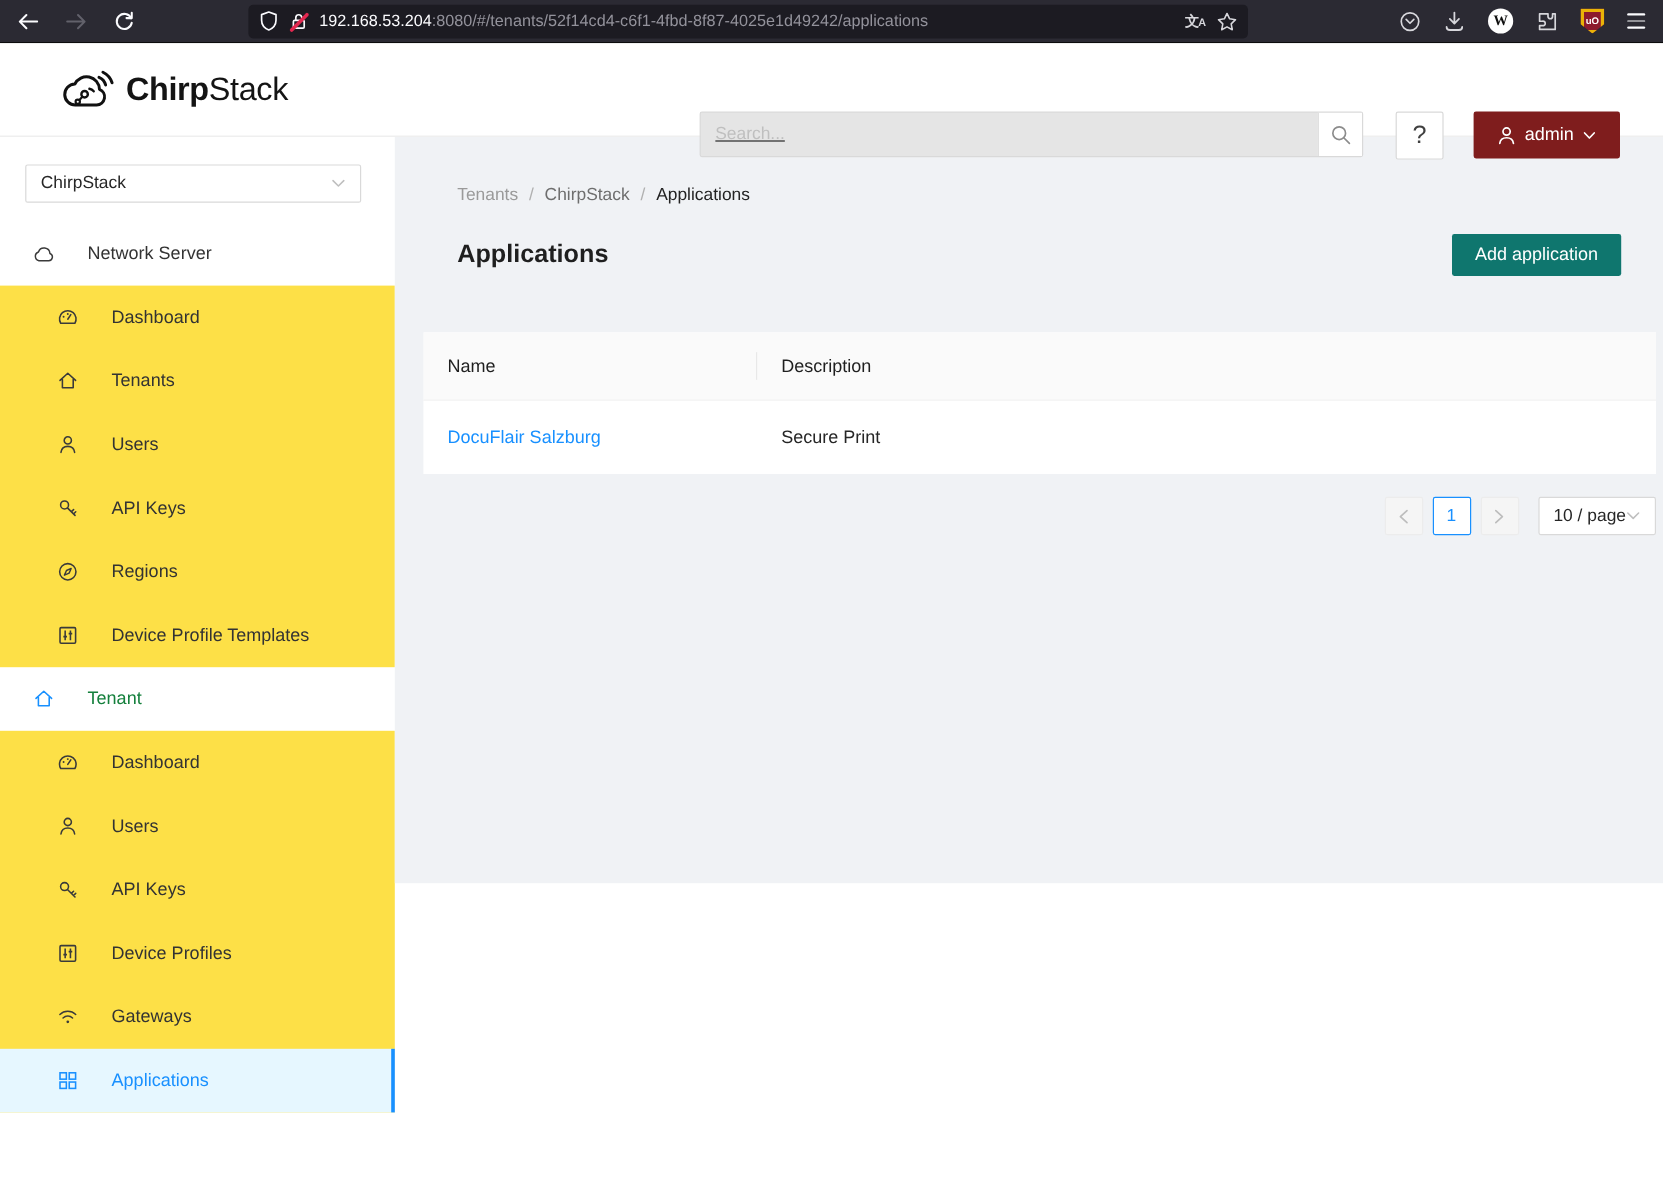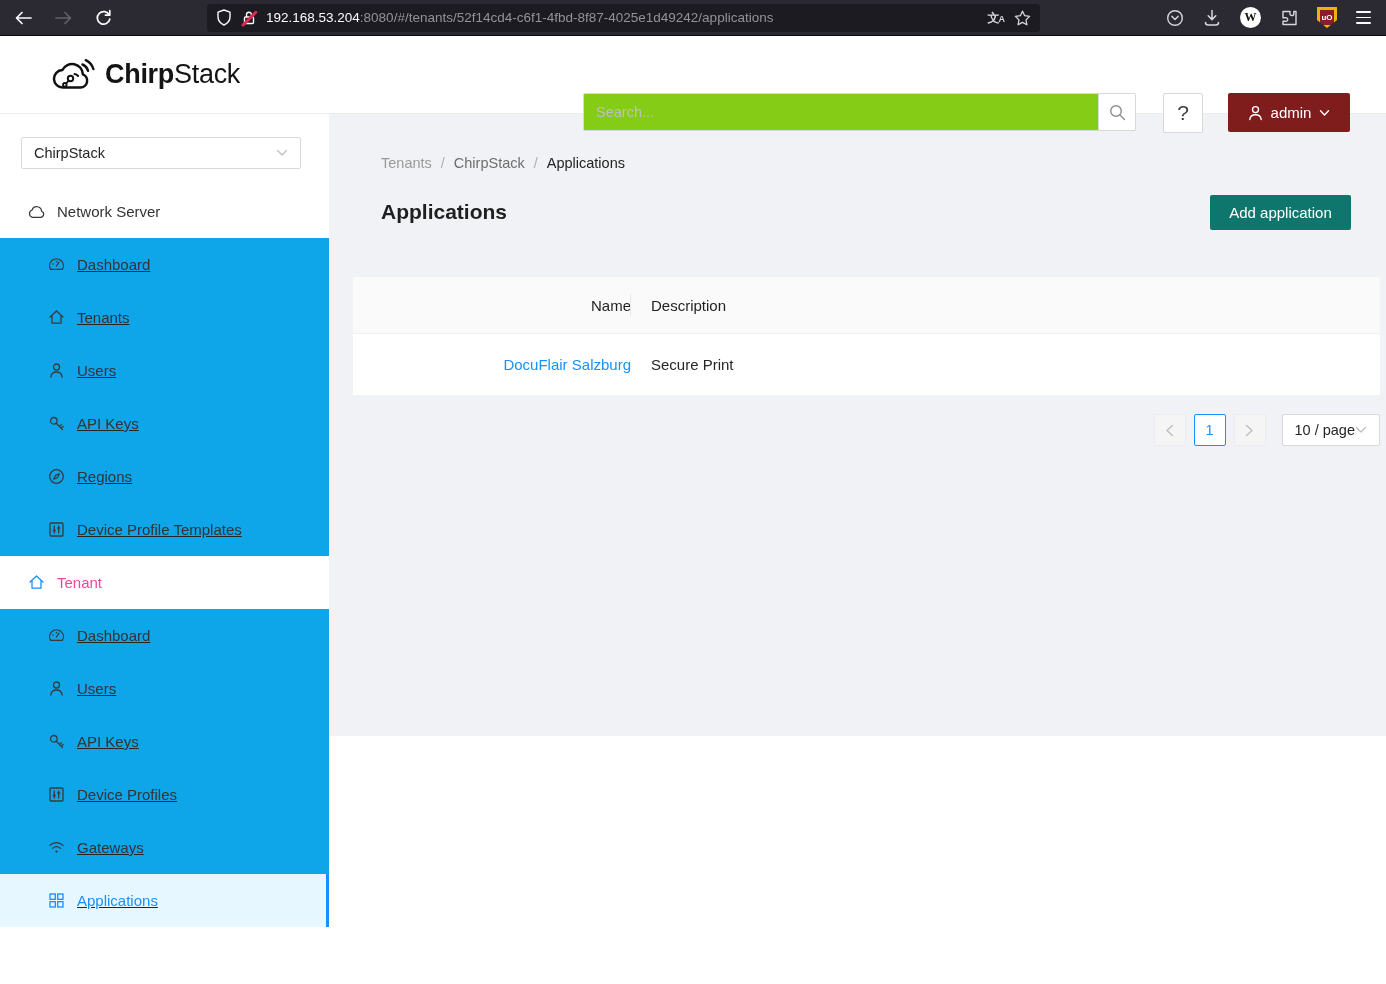--- a/index.html
+++ b/index.html
@@ -26,52 +26,52 @@
   .ublock-badge { width:20px; height:21px; background:#8c1b2d; border:3px solid #eab308; color:#fff; font-size:8px; font-weight:bold; display:flex; align-items:center; justify-content:center; clip-path:polygon(0 0,100% 0,100% 62%,50% 100%,0 62%); cursor:pointer; }
   .burger { display:flex; flex-direction:column; gap:3.5px; cursor:pointer; }
   .burger span { width:15px; height:1.8px; background:#fbfbfe; border-radius:1px; }
 
   
   .app-header { height:78px; background:#fff; position:relative; display:flex; align-items:center; border-bottom:1px solid #ececec; flex-shrink:0; }
   .logo { margin-left:50px; display:flex; align-items:center; gap:9px; cursor:pointer; }
   .logo-text { font-size:27px; color:#141414; letter-spacing:-0.3px; }
   .logo-text b { font-weight:700; }
   .logo-text span { font-weight:400; }
-  .search-wrap { position:absolute; left:583px; top:57px; width:553px; height:38px; border:1px solid #d9d9d9; border-radius:2px; display:flex; background:#84cc16; }
+  .search-wrap { position:absolute; left:583px; top:57px; width:553px; height:38px; border:1px solid #d9d9d9; border-radius:2px; display:flex; background:#e5e5e5;text-decoration:underline; }
   .search-input { flex:1; border:none; outline:none; padding:0 12px; font-size:14.5px; font-family:"Liberation Sans", sans-serif; color:#262626; background:transparent; }
   .search-input::placeholder { color:#bfbfbf; }
   .search-btn { width:37px; border:none; border-left:1px solid #d9d9d9; background:#fff; display:flex; align-items:center; justify-content:center; cursor:pointer; }
   .help-btn { position:absolute; left:1163px; top:57px; width:40px; height:40px; background:#fff; border:1px solid #d9d9d9; border-radius:2px; font-size:21px; color:#404040; display:flex; align-items:center; justify-content:center; cursor:pointer; font-family:"Liberation Sans", sans-serif; }
   .admin-btn { position:absolute; left:1228px; top:57px; width:122px; height:39px; background:#7f1d1d; border:none; border-radius:2px; color:#fff; font-size:15px; display:flex; align-items:center; justify-content:center; gap:8px; cursor:pointer; font-family:"Liberation Sans", sans-serif; }
 
   
   .layout { flex:1; display:flex; min-height:0; }
   .sidebar { width:329px; background:#fff; flex-shrink:0; }
   .org-select { margin:23px 0 16px 21px; width:280px; height:32px; border:1px solid #d9d9d9; border-radius:2px; display:flex; align-items:center; justify-content:space-between; padding:0 12px; font-size:14.5px; color:#262626; cursor:pointer; background:#fff; }
-  .menu-item { height:53px; display:flex; align-items:center; gap:12px; padding-left:28px; font-size:15px; color:#333; cursor:pointer; }
+  .menu-item { height:53px; display:flex; align-items:center; gap:28px; padding-left:28px; font-size:15px; color:#333; cursor:pointer; }
   .menu-item .mi-icon { width:17px; height:17px; display:flex; align-items:center; justify-content:center; flex-shrink:0; }
-  .submenu { background:#0ea5e9;text-decoration:underline; }
+  .submenu { background:#fde047; }
   .submenu .menu-item { padding-left:48px; }
-  .menu-item.blue { color:#ec4899; }
+  .menu-item.blue { color:#15803d; }
   .menu-item.selected { background:#e6f7ff; color:#1890ff; border-right:3px solid #1890ff; }
 
   
   .content { flex:1; background:#f0f2f5; min-width:0; overflow:hidden; }
   .breadcrumb { margin:38px 35px 0 52px; font-size:14.5px; height:22px; display:flex; align-items:center; gap:9px; }
   .crumb-1 { color:#9a9a9a; cursor:pointer; }
   .crumb-2 { color:#6e6e6e; cursor:pointer; }
   .crumb-3 { color:#232323; }
   .crumb-sep { color:#b0b0b0; }
   .title-row { margin:20px 35px 0 52px; height:36px; display:flex; align-items:center; }
   .page-title { font-size:21px; font-weight:700; color:#1f1f1f; }
   .add-btn { margin-left:auto; width:141px; height:35px; background:#0f766e; color:#fff; border:none; border-radius:2px; font-size:15px; cursor:pointer; font-family:"Liberation Sans", sans-serif; }
   .table-card { margin:47px 6px 0 24px; background:#fff; }
   .t-head { height:57px; background:#fafafa; border-bottom:1px solid #f0f0f0; display:flex; align-items:center; font-size:15px; color:#1f1f1f; font-weight:500; }
   .t-row { height:61px; background:#fff; display:flex; align-items:center; font-size:15px; }
-  .cell-name { width:278px; padding-left:20px; position:relative; flex-shrink:0;text-align:right; }
+  .cell-name { width:278px; padding-left:20px; position:relative; flex-shrink:0; }
   .t-head .cell-name::after { content:""; position:absolute; right:0; top:50%; transform:translateY(-50%); width:1px; height:23px; background:#e8e8e8; }
   .cell-desc { padding-left:20px; flex:1; }
   .row-link { color:#1890ff; cursor:pointer; }
   .pagination { margin:19px 6px 0 0; display:flex; justify-content:flex-end; align-items:center; gap:8px; }
   .pg-btn { width:32px; height:32px; background:#f5f5f5; border:1px solid #ececec; border-radius:2px; display:flex; align-items:center; justify-content:center; color:#bdbdbd; cursor:not-allowed; }
   .pg-current { width:32px; height:32px; background:#fff; border:1px solid #1890ff; border-radius:2px; display:flex; align-items:center; justify-content:center; color:#1890ff; font-size:14.5px; cursor:pointer; }
   .pg-size { height:32px; background:#fff; border:1px solid #d9d9d9; border-radius:2px; display:flex; align-items:center; gap:0; padding:0 12px; font-size:14.5px; color:#262626; margin-left:8px; cursor:pointer; }
   svg { display:block; }
 </style>
 </head>

